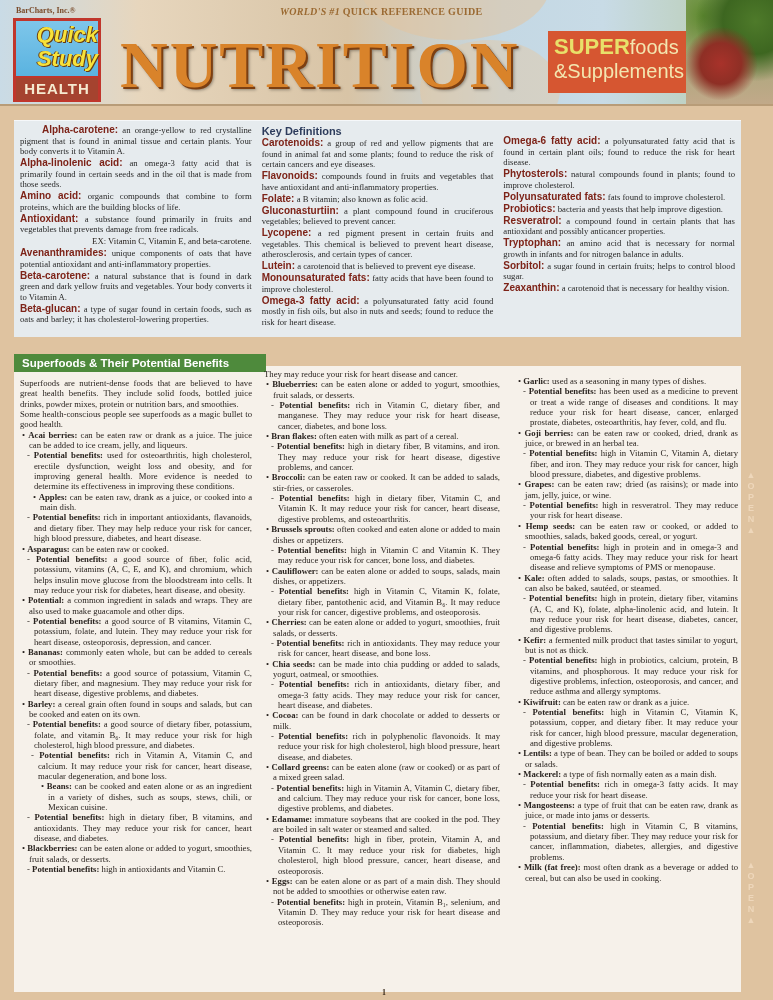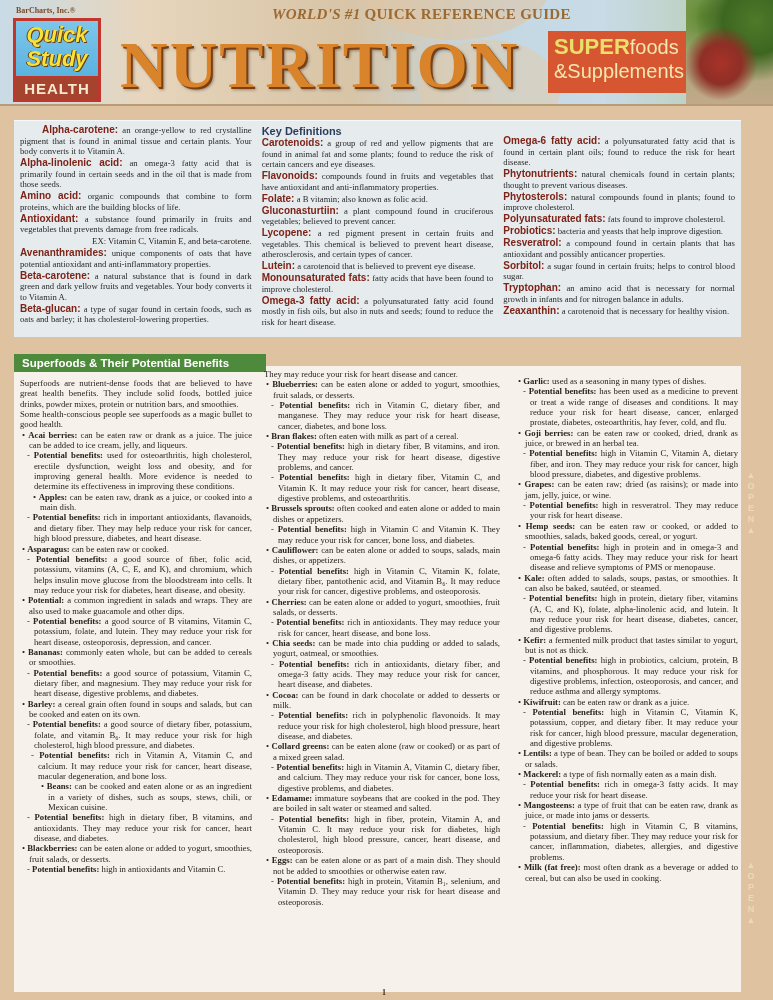--- a/index.html
+++ b/index.html
@@ -28,36 +28,36 @@
   .brand {
     position: absolute; left: 16px; top: 6px;
     font-size: 8px; color: #7a4b2a; font-weight: bold;
   }
   .qs-box {
     position: absolute; left: 13px; top: 18px; width: 88px; height: 84px;
     background: #c0362c; padding: 3px;
   }
   .qs-inner {
     background: linear-gradient(180deg,#7ec6ea 0%, #5ab3e0 100%);
-    height: 55px; text-align: center; padding-top: 2px;
+    height: 55px; text-align: right; padding-top: 2px;
   }
   .qs-word {
     display: block; font-family: "Liberation Sans", sans-serif;
     font-weight: bold; font-style: italic; font-size: 22px; line-height: 24px;
     color: #f7e23a; text-shadow: 1px 1px 0 #6a3c10, -1px 0 0 #6a3c10;
   }
   .qs-health {
     margin-top: 2px; background: #a5432f; height: 22px;
     text-align: center; font-family: "Liberation Sans", sans-serif;
     font-weight: bold; font-size: 15px; line-height: 22px; color: #f5ead0;
     letter-spacing: 1px;
   }
   .tagline {
-    position: absolute; left: 272px; top: 6px;
-    font-size: 15px; font-weight: bold; color: #9b6a32; letter-spacing: .3px;
+    position: absolute; left: 280px; top: 6px;
+    font-size: 10px; font-weight: bold; color: #9b6a32; letter-spacing: .3px;
   }
   .tagline em { font-style: italic; }
   .main-title {
     position: absolute; left: 120px; top: 30px;
     font-family: "Liberation Serif", serif; font-weight: bold;
     font-size: 66px; line-height: 70px; letter-spacing: 2px;
     color: #d9832a;
     text-shadow: 2px 2px 0 #7c3f12, 3px 3px 3px rgba(0,0,0,.35);
   }
   .super-box {
@@ -187,27 +187,26 @@
         <div class="def"><span class="term">Folate:</span><span> a B vitamin; also known as folic acid.</span></div>
         <div class="def"><span class="term">Gluconasturtiin:</span><span> a plant compound found in cruciferous vegetables; believed to prevent cancer.</span></div>
         <div class="def"><span class="term">Lycopene:</span><span> a red pigment present in certain fruits and vegetables. This chemical is believed to prevent heart disease, atherosclerosis, and certain types of cancer.</span></div>
         <div class="def"><span class="term">Lutein:</span><span> a carotenoid that is believed to prevent eye disease.</span></div>
         <div class="def"><span class="term">Monounsaturated fats:</span><span> fatty acids that have been found to improve cholesterol.</span></div>
         <div class="def"><span class="term">Omega-3 fatty acid:</span><span> a polyunsaturated fatty acid found mostly in fish oils, but also in nuts and seeds; found to reduce the risk for heart disease.</span></div>
       </div>
   </div>
   <div class="def-col" id="defcol2" style="padding-top:11px">
       <div class="def"><span class="term">Omega-6 fatty acid:</span><span> a polyunsaturated fatty acid that is found in certain plant oils; found to reduce the risk for heart disease.</span></div>
-      <div class="def"><span class="term">Phytonutrients:</span><span> natural chemicals found in certain plants; thought to prevent various diseases.</span></div>
       <div class="def"><span class="term">Phytosterols:</span><span> natural compounds found in plants; found to improve cholesterol.</span></div>
       <div class="def"><span class="term">Polyunsaturated fats:</span><span> fats found to improve cholesterol.</span></div>
       <div class="def"><span class="term">Probiotics:</span><span> bacteria and yeasts that help improve digestion.</span></div>
       <div class="def"><span class="term">Resveratrol:</span><span> a compound found in certain plants that has antioxidant and possibly anticancer properties.</span></div>
+      <div class="def"><span class="term">Tryptophan:</span><span> an amino acid that is necessary for normal growth in infants and for nitrogen balance in adults.</span></div>
       <div class="def"><span class="term">Sorbitol:</span><span> a sugar found in certain fruits; helps to control blood sugar.</span></div>
-      <div class="def"><span class="term">Tryptophan:</span><span> an amino acid that is necessary for normal growth in infants and for nitrogen balance in adults.</span></div>
       <div class="def"><span class="term">Zeaxanthin:</span><span> a carotenoid that is necessary for healthy vision.</span></div>
     </div>
 </div>
 
 <div class="sf-wrap">
   <div class="sf-topstrip"></div>
   <div class="sf-header">Superfoods &amp; Their Potential Benefits</div>
   <div class="sf-col c1" id="sfcol1">
       <div class="p"><span>Superfoods are nutrient-dense foods that are believed to have great health benefits. They include solid foods, bottled juice drinks, powder mixes, protein or nutrition bars, and smoothies.</span></div>
       <div class="p"><span>Some health-conscious people see superfoods as a magic bullet to good health.</span></div>
@@ -228,20 +227,21 @@
       <div class="ben"><b>Potential benefits:</b><span> high in dietary fiber, B vitamins, and antioxidants. They may reduce your risk for cancer, heart disease, and diabetes.</span></div>
       <div class="item"><b>Blackberries:</b><span> can be eaten alone or added to yogurt, smoothies, fruit salads, or desserts.</span></div>
       <div class="ben"><b>Potential benefits:</b><span> high in antioxidants and Vitamin C.</span></div>
     </div>
   <div class="sf-col c2" id="sfcol2">
       <div class="p"><span>They may reduce your risk for heart disease and cancer.</span></div>
       <div class="item"><b>Blueberries:</b><span> can be eaten alone or added to yogurt, smoothies, fruit salads, or desserts.</span></div>
       <div class="ben"><b>Potential benefits:</b><span> rich in Vitamin C, dietary fiber, and manganese. They may reduce your risk for heart disease, cancer, diabetes, and bone loss.</span></div>
       <div class="item"><b>Bran flakes:</b><span> often eaten with milk as part of a cereal.</span></div>
       <div class="ben"><b>Potential benefits:</b><span> high in dietary fiber, B vitamins, and iron. They may reduce your risk for heart disease, digestive problems, and cancer.</span></div>
+      <div class="item"><b>Broccoli:</b><span> can be eaten raw or cooked. It can be added to salads, stir-fries, or casseroles.</span></div>
       <div class="ben"><b>Potential benefits:</b><span> high in dietary fiber, Vitamin C, and Vitamin K. It may reduce your risk for cancer, heart disease, digestive problems, and osteoarthritis.</span></div>
       <div class="item"><b>Brussels sprouts:</b><span> often cooked and eaten alone or added to main dishes or appetizers.</span></div>
       <div class="ben"><b>Potential benefits:</b><span> high in Vitamin C and Vitamin K. They may reduce your risk for cancer, bone loss, and diabetes.</span></div>
       <div class="item"><b>Cauliflower:</b><span> can be eaten alone or added to soups, salads, main dishes, or appetizers.</span></div>
       <div class="ben"><b>Potential benefits:</b><span> high in Vitamin C, Vitamin K, folate, dietary fiber, pantothenic acid, and Vitamin B₆. It may reduce your risk for cancer, digestive problems, and osteoporosis.</span></div>
       <div class="item"><b>Cherries:</b><span> can be eaten alone or added to yogurt, smoothies, fruit salads, or desserts.</span></div>
       <div class="ben"><b>Potential benefits:</b><span> rich in antioxidants. They may reduce your risk for cancer, heart disease, and bone loss.</span></div>
       <div class="item"><b>Chia seeds:</b><span> can be made into chia pudding or added to salads, yogurt, oatmeal, or smoothies.</span></div>
       <div class="ben"><b>Potential benefits:</b><span> rich in antioxidants, dietary fiber, and omega-3 fatty acids. They may reduce your risk for cancer, heart disease, and diabetes.</span></div>
       <div class="item"><b>Cocoa:</b><span> can be found in dark chocolate or added to desserts or milk.</span></div>

